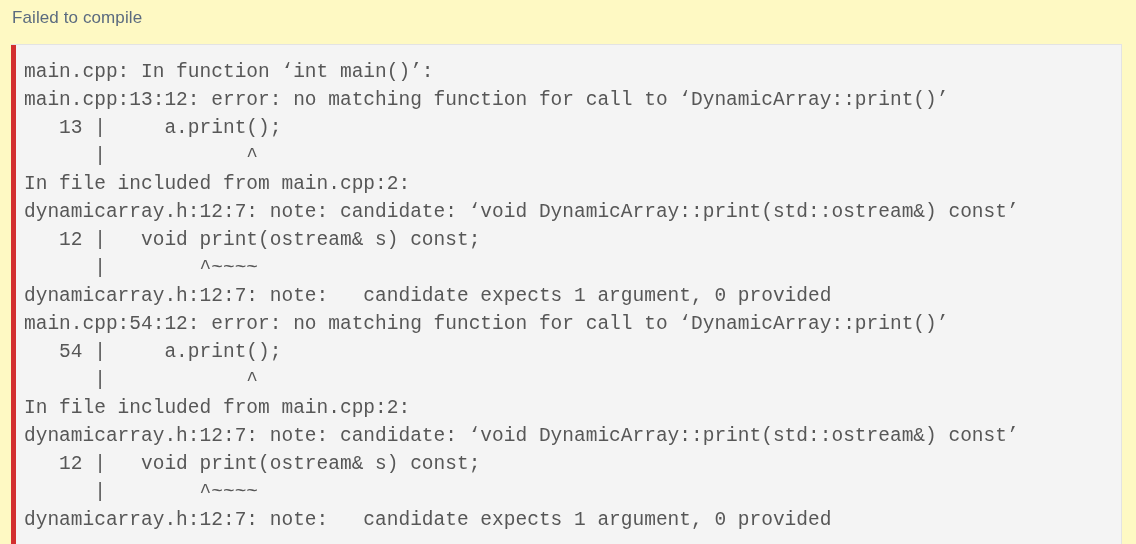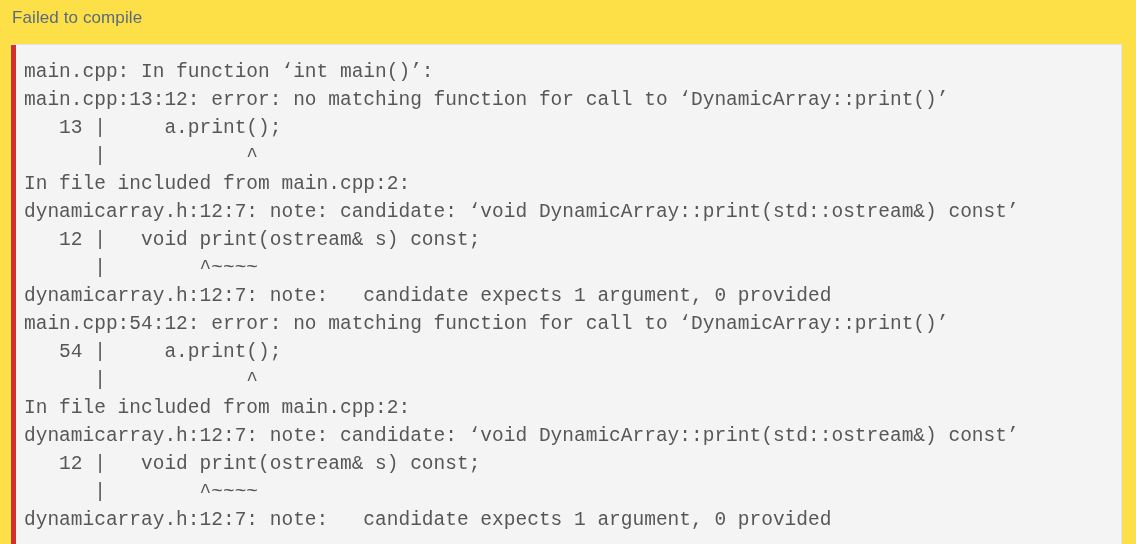--- a/index.html
+++ b/index.html
@@ -76,21 +76,21 @@
 
   .log-line {
     display: block;
     white-space: pre;
     min-height: 28px;
   }
 </style>
 </head>
 <body>
 
-<div class="page" style="background: #fde047;">
+<div class="page" style="background: #fef9c3;">
 
   <div class="error-title" style="color: rgb(91, 107, 127);">Failed to compile</div>
 
   <div class="error-panel" style="background: rgb(244, 244, 244); border-color: rgb(227, 227, 227);">
     <div class="error-accent-bar" style="background: rgb(211, 47, 47);"></div>
     <pre class="error-log" style="color: rgb(87, 87, 87);"><span class="log-line">main.cpp: In function ‘int main()’:</span><span class="log-line">main.cpp:13:12: error: no matching function for call to ‘DynamicArray::print()’</span><span class="log-line">   13 |     a.print();</span><span class="log-line">      |            ^</span><span class="log-line">In file included from main.cpp:2:</span><span class="log-line">dynamicarray.h:12:7: note: candidate: ‘void DynamicArray::print(std::ostream&amp;) const’</span><span class="log-line">   12 |   void print(ostream&amp; s) const;</span><span class="log-line">      |        ^~~~~</span><span class="log-line">dynamicarray.h:12:7: note:   candidate expects 1 argument, 0 provided</span><span class="log-line">main.cpp:54:12: error: no matching function for call to ‘DynamicArray::print()’</span><span class="log-line">   54 |     a.print();</span><span class="log-line">      |            ^</span><span class="log-line">In file included from main.cpp:2:</span><span class="log-line">dynamicarray.h:12:7: note: candidate: ‘void DynamicArray::print(std::ostream&amp;) const’</span><span class="log-line">   12 |   void print(ostream&amp; s) const;</span><span class="log-line">      |        ^~~~~</span><span class="log-line">dynamicarray.h:12:7: note:   candidate expects 1 argument, 0 provided</span></pre>
   </div>
 
 </div>
 

